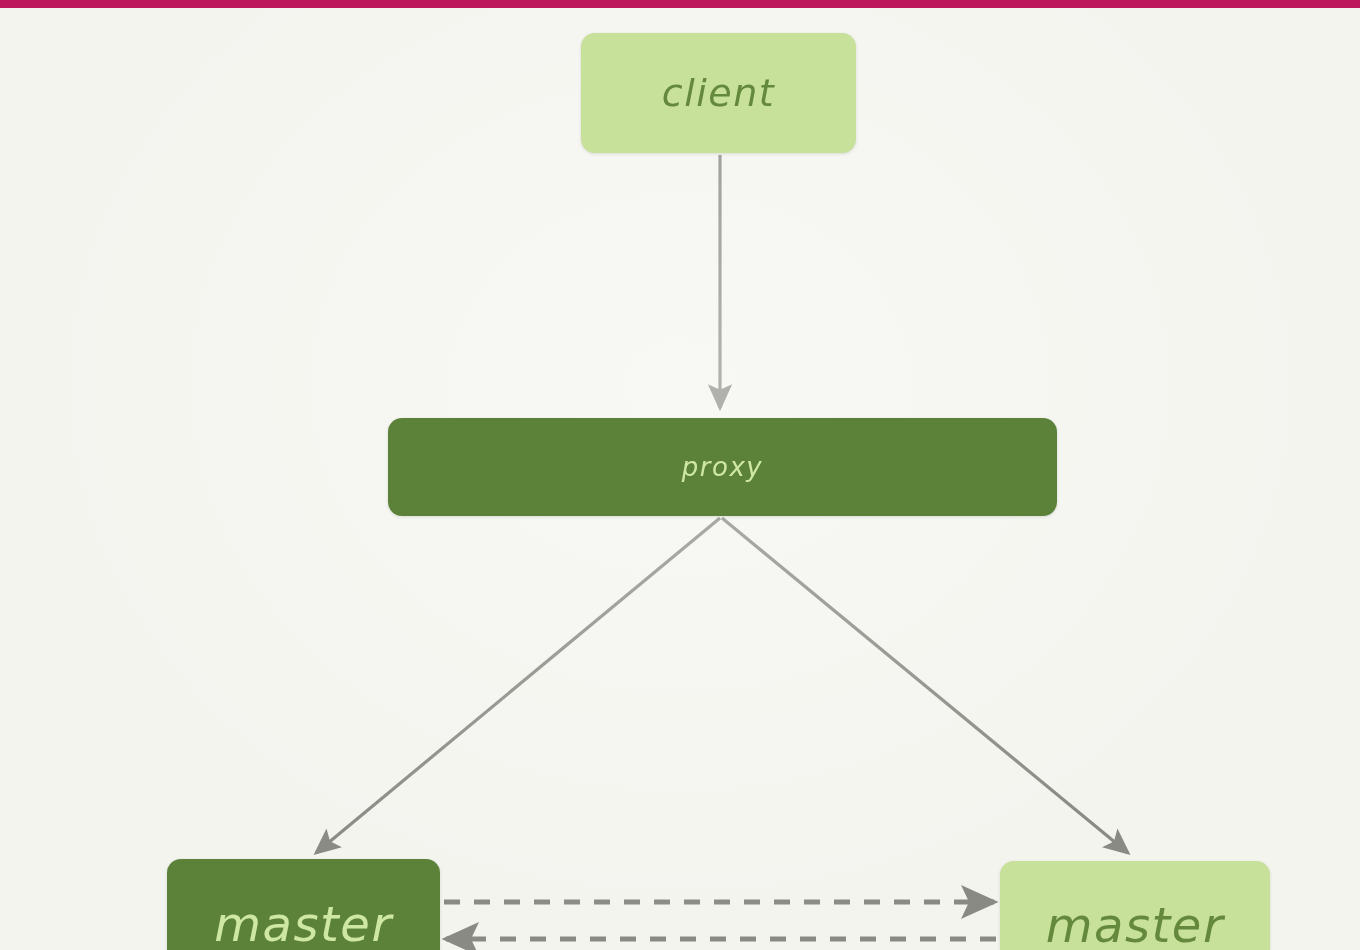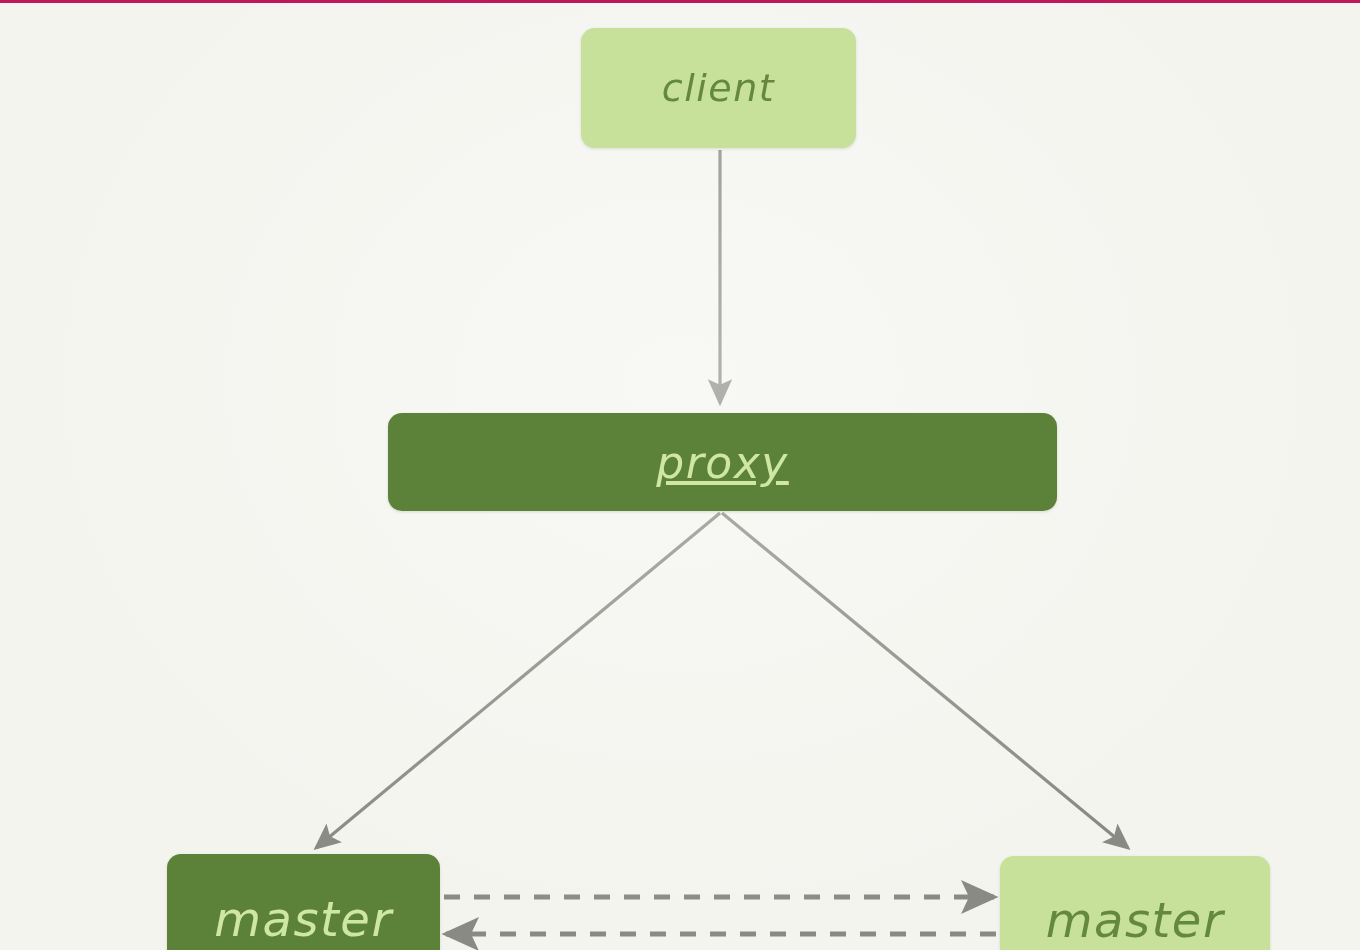--- a/index.html
+++ b/index.html
@@ -7,21 +7,21 @@
     padding: 0;
     background: #ffffff;
   }
   #canvas {
     position: relative;
     width: 1360px;
     height: 950px;
     background: #f4f4ef;
     overflow: hidden;
     font-family: "DejaVu Sans", sans-serif;
-    border-top: 3px solid #be185d;
+    border-top: 8px solid #be185d;
     box-sizing: border-box;
   }
   
   #canvas::after {
     content: "";
     position: absolute;
     inset: 0;
     pointer-events: none;
     background:
       radial-gradient(ellipse at 50% 40%, rgba(255,255,255,0.35) 0%, rgba(244,244,239,0) 70%);
@@ -63,21 +63,21 @@
   }
   .node-dark .node-label {
     color: #d5eeaa;
   }
 
   #node-client   { left: 581px; top: 25px;  width: 275px; height: 120px; }
   #node-proxy    { left: 388px; top: 410px; width: 669px; height: 98px;  }
   #node-master   { left: 167px; top: 851px; width: 273px; height: 130px; }
   #node-slave    { left: 1000px; top: 853px; width: 270px; height: 128px; }
 
-  #node-proxy .node-label { font-size: 44px; text-decoration: underline; }
+  #node-proxy .node-label { font-size: 26px; }
   #node-master .node-label,
   #node-slave .node-label { font-size: 48px; }
 
   .blurwrap { filter: blur(0.6px); }
 </style>
 </head>
 <body>
 
 <div id="canvas">
 

